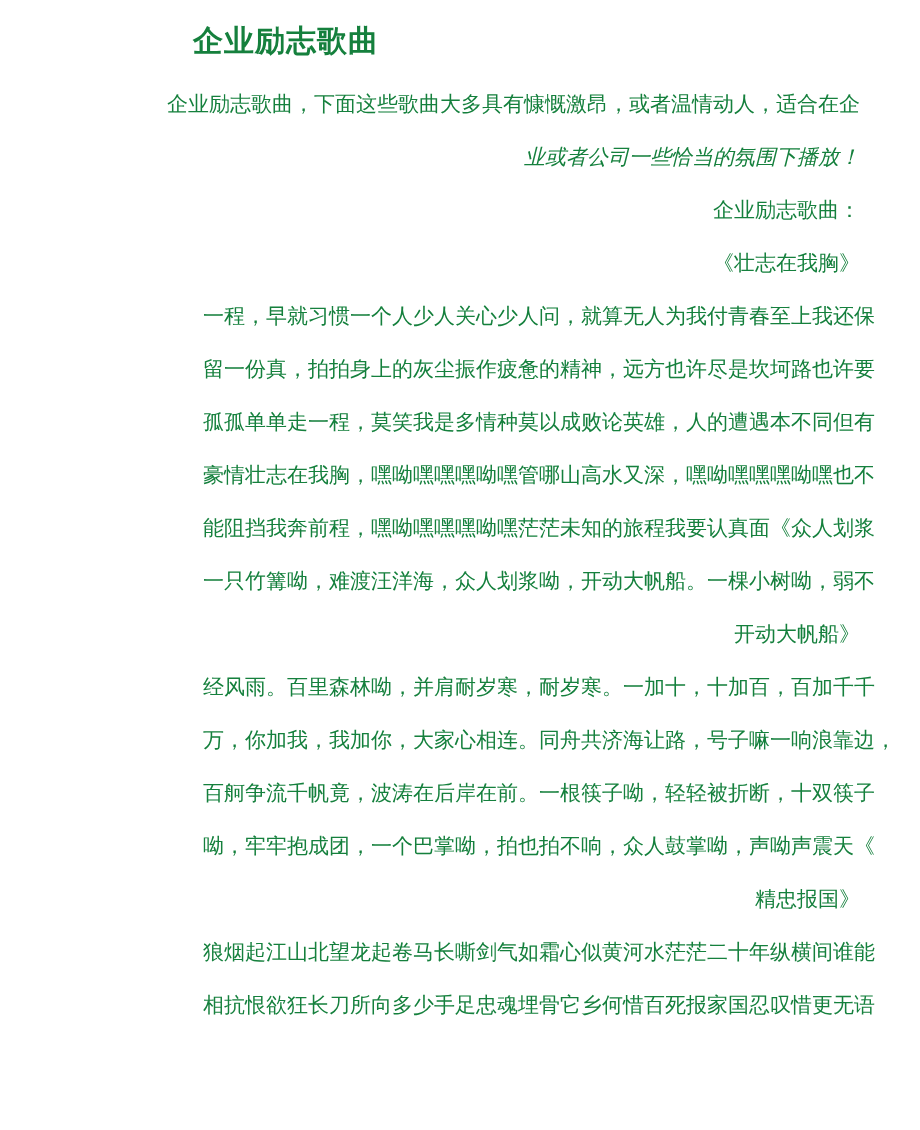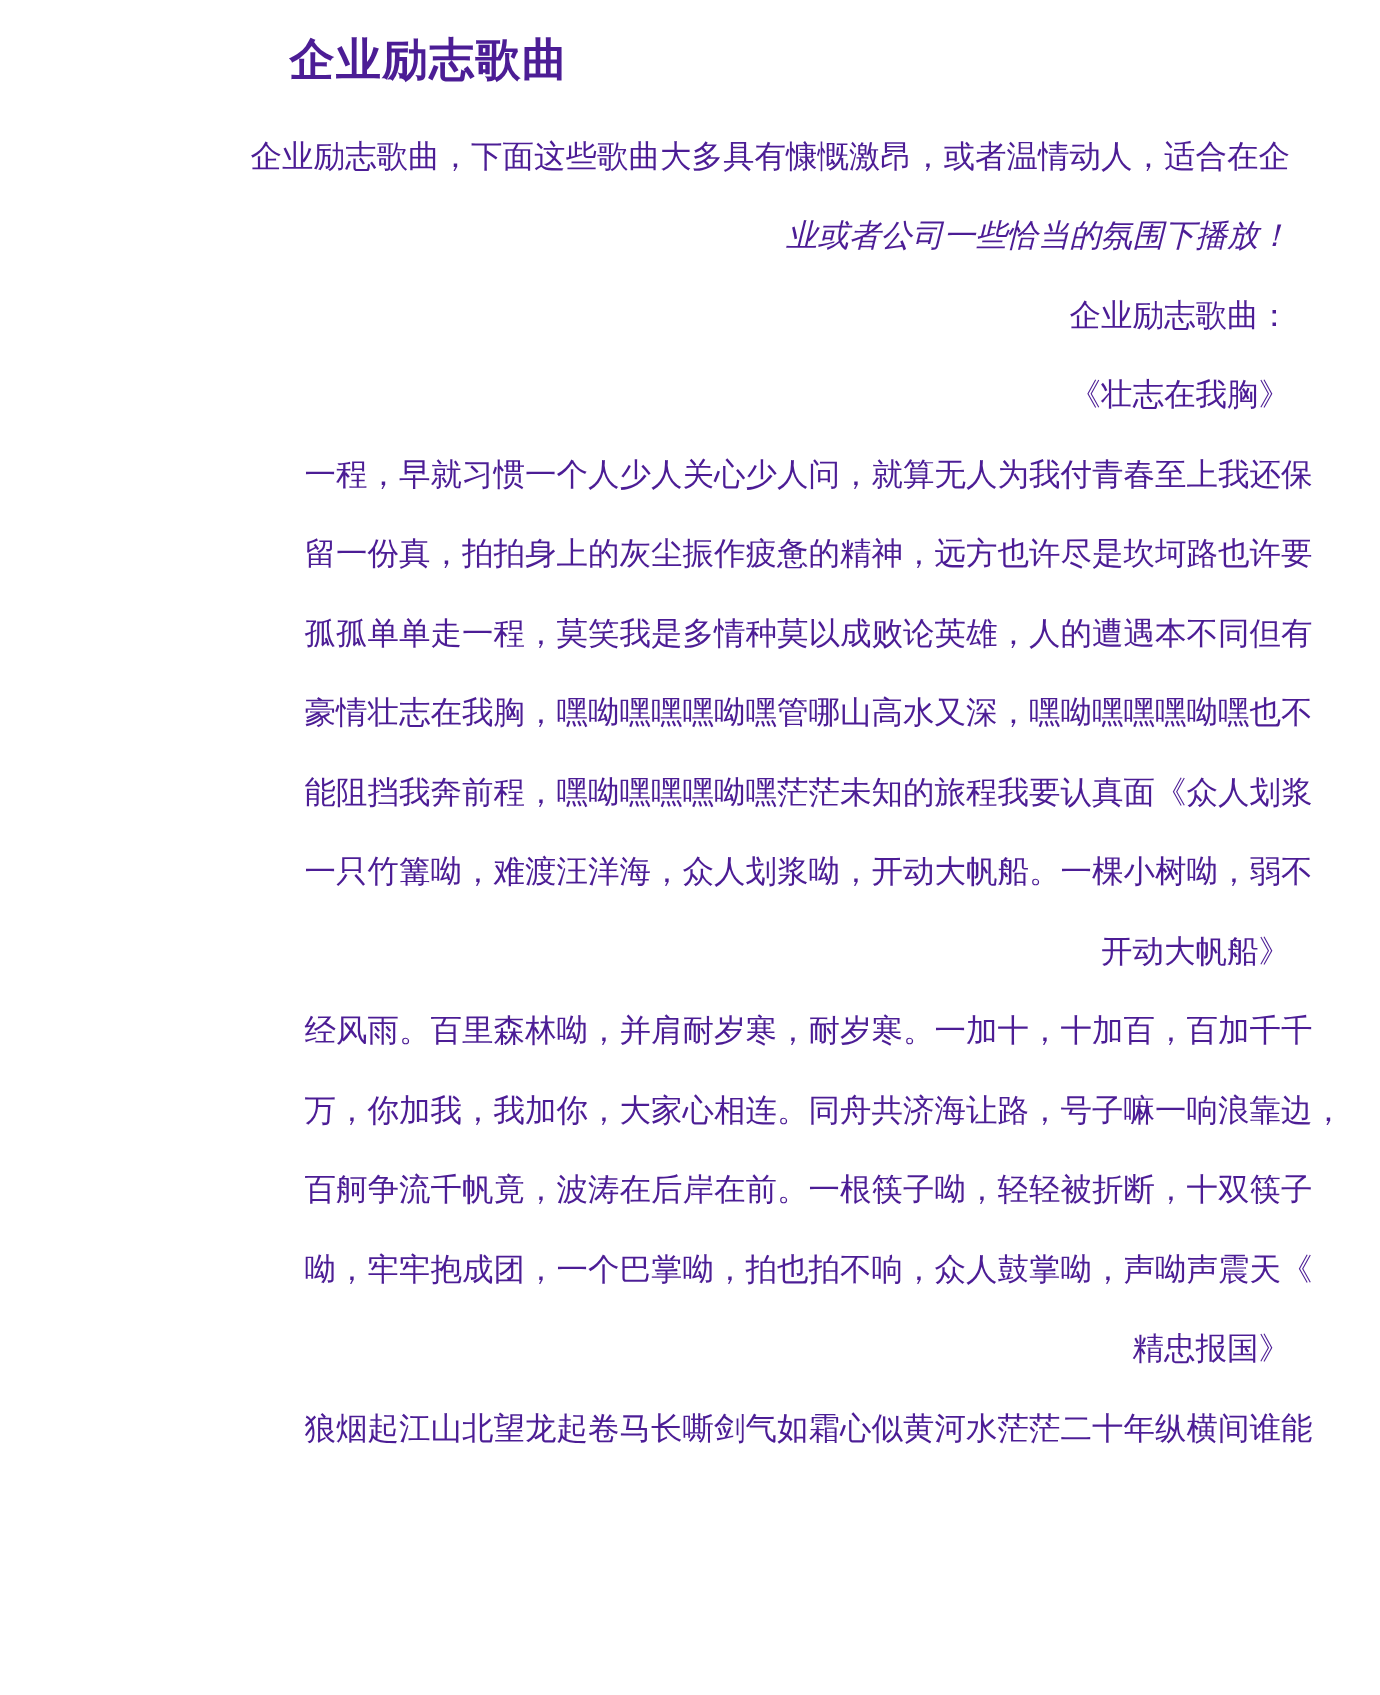--- a/index.html
+++ b/index.html
@@ -7,21 +7,21 @@
     padding: 0;
     background: #ffffff;
   }
   .page {
     position: relative;
     width: 920px;
     height: 1130px;
     background: #ffffff;
     overflow: hidden;
     font-family: "Liberation Serif", "DejaVu Serif", serif;
-    color: #4c1d95;
+    color: #15803d;
   }
   .doc {
     padding: 20px 60px 0 95px;
   }
   .title {
     margin: 0 0 0 98px;
     font-size: 30px;
     line-height: 42px;
     font-weight: 600;
     letter-spacing: 1px;
@@ -59,15 +59,16 @@
       <div class="line ind-2">豪情壮志在我胸，嘿呦嘿嘿嘿呦嘿管哪山高水又深，嘿呦嘿嘿嘿呦嘿也不</div>
       <div class="line ind-2">能阻挡我奔前程，嘿呦嘿嘿嘿呦嘿茫茫未知的旅程我要认真面《众人划浆</div>
       <div class="line ind-2">一只竹篝呦，难渡汪洋海，众人划浆呦，开动大帆船。一棵小树呦，弱不</div>
       <div class="line ind-2">开动大帆船》</div>
       <div class="line ind-2">经风雨。百里森林呦，并肩耐岁寒，耐岁寒。一加十，十加百，百加千千</div>
       <div class="line ind-2">万，你加我，我加你，大家心相连。同舟共济海让路，号子嘛一响浪靠边，</div>
       <div class="line ind-2">百舸争流千帆竟，波涛在后岸在前。一根筷子呦，轻轻被折断，十双筷子</div>
       <div class="line ind-2">呦，牢牢抱成团，一个巴掌呦，拍也拍不响，众人鼓掌呦，声呦声震天《</div>
       <div class="line ind-2">精忠报国》</div>
       <div class="line ind-2">狼烟起江山北望龙起卷马长嘶剑气如霜心似黄河水茫茫二十年纵横间谁能</div>
+      <div class="line ind-2">相抗恨欲狂长刀所向多少手足忠魂埋骨它乡何惜百死报家国忍叹惜更无语</div>
     </div>
   </div>
 </div>
 
 </body></html>

